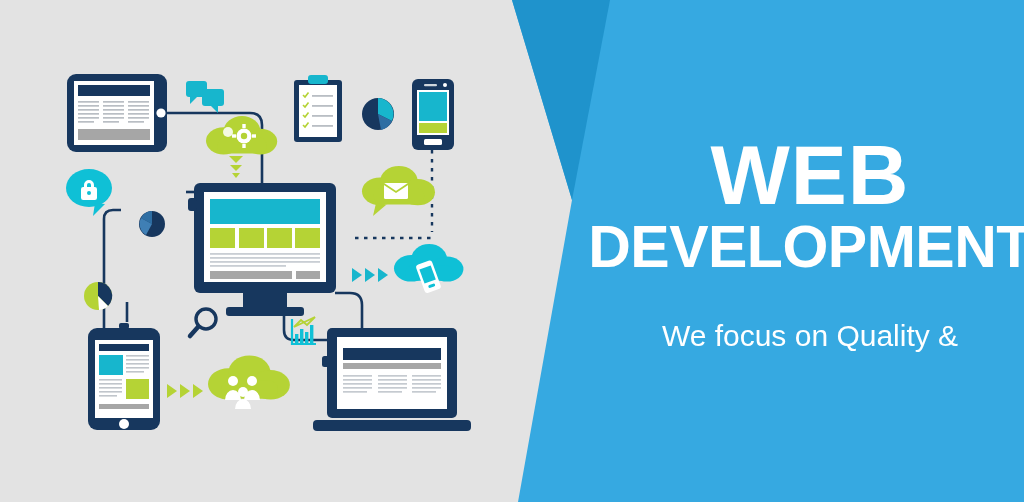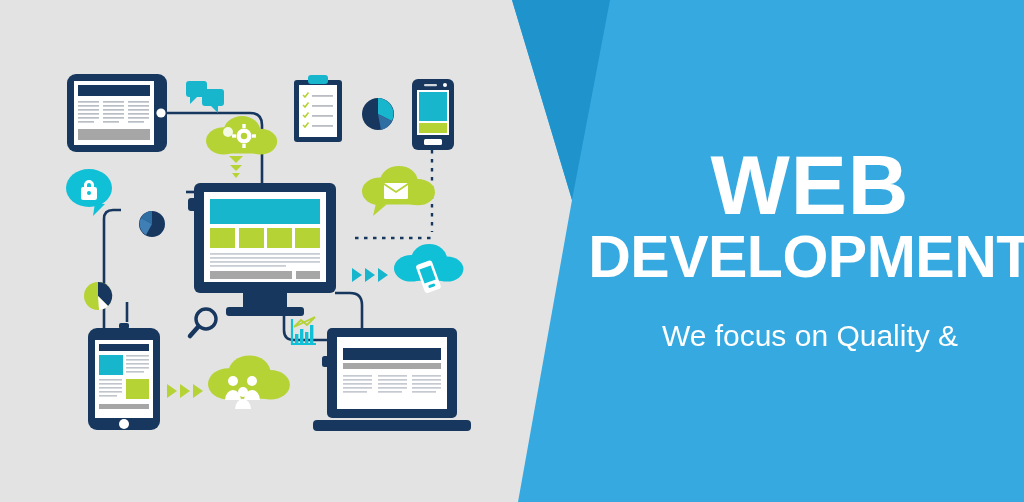--- a/index.html
+++ b/index.html
@@ -18,21 +18,21 @@
   }
   .line1{
     font-size:84px;font-weight:bold;letter-spacing:1px;line-height:0.98;
     margin:0 0 2px 0;
   }
   .line2{
     font-size:59px;font-weight:bold;letter-spacing:-0.5px;line-height:1.0;
     margin:0 0 26px 0;white-space:nowrap;
   }
   .sub{
-    font-size:30px;font-weight:normal;line-height:1.38;margin:2px;
+    font-size:30px;font-weight:normal;line-height:1.38;margin:12px;
   }
 </style>
 </head>
 <body>
 
 <div id="banner">
 
   <svg id="bg-svg" viewBox="0 0 1024 502" preserveAspectRatio="none">
     <rect x="0" y="0" width="1024" height="502" fill="#e3e3e3"></rect>
     <polygon points="1024,0 1024,502 518,502 572,200 512,0" fill="#36a9e1"></polygon>

